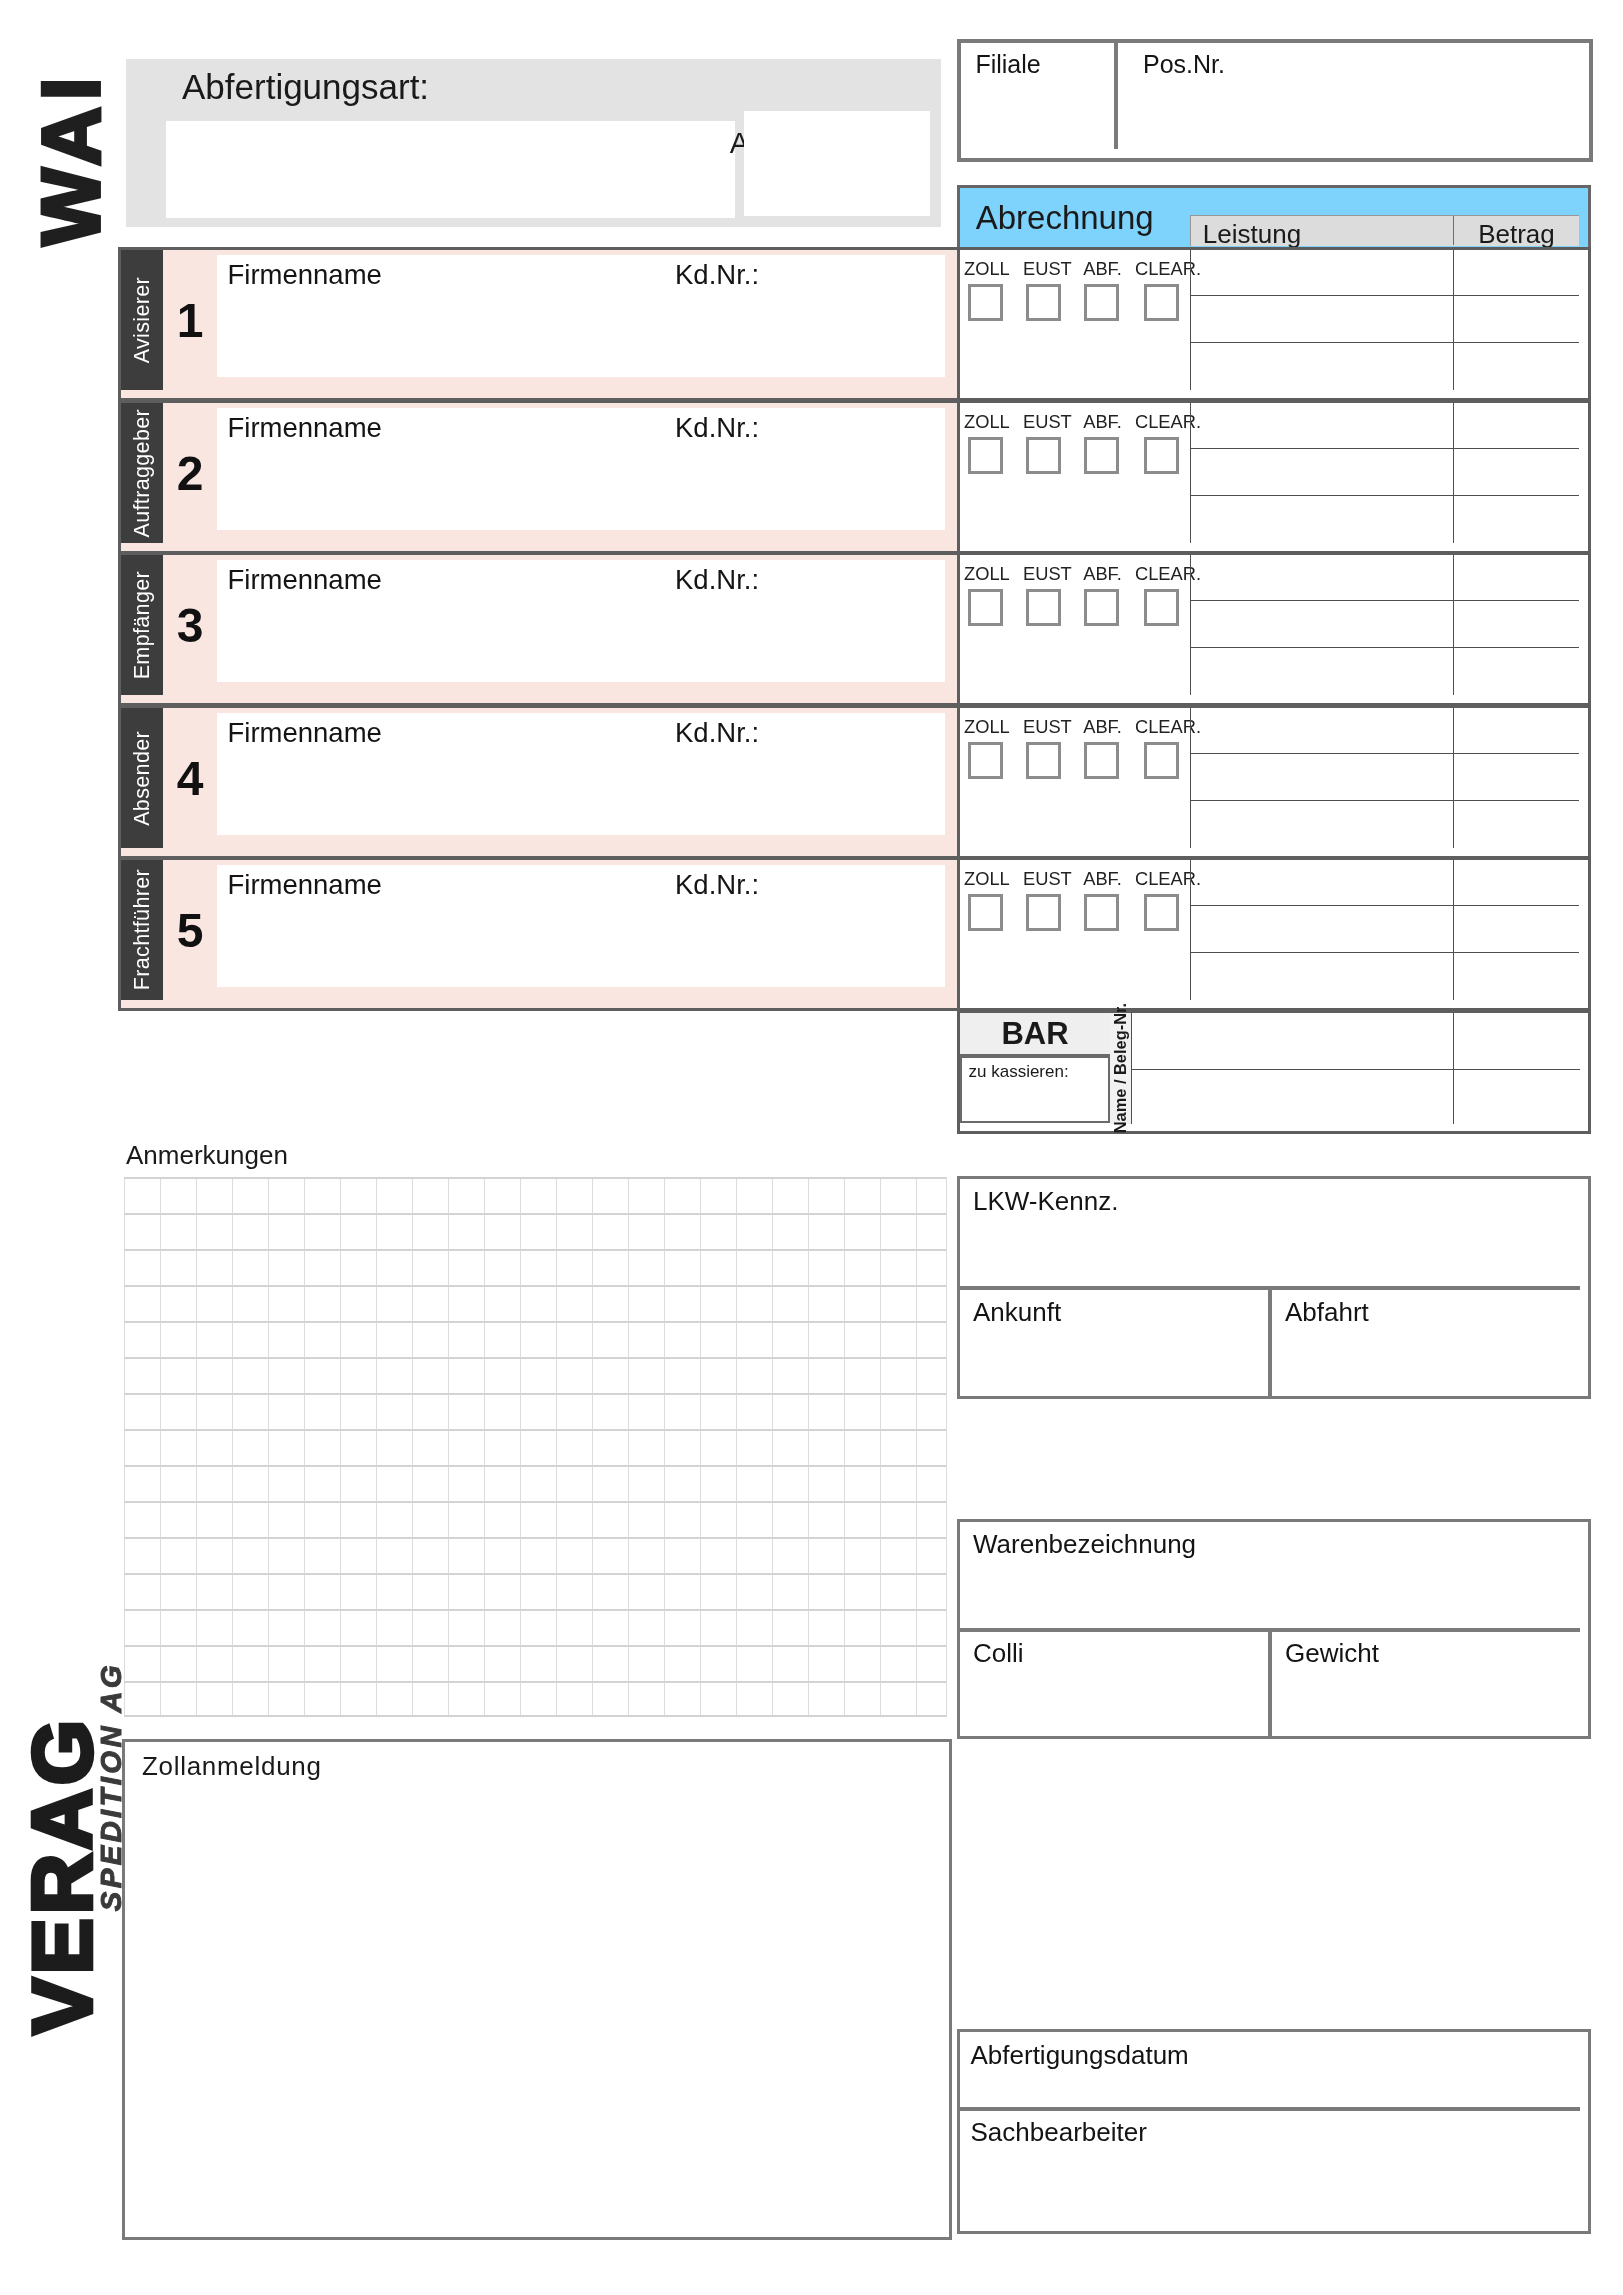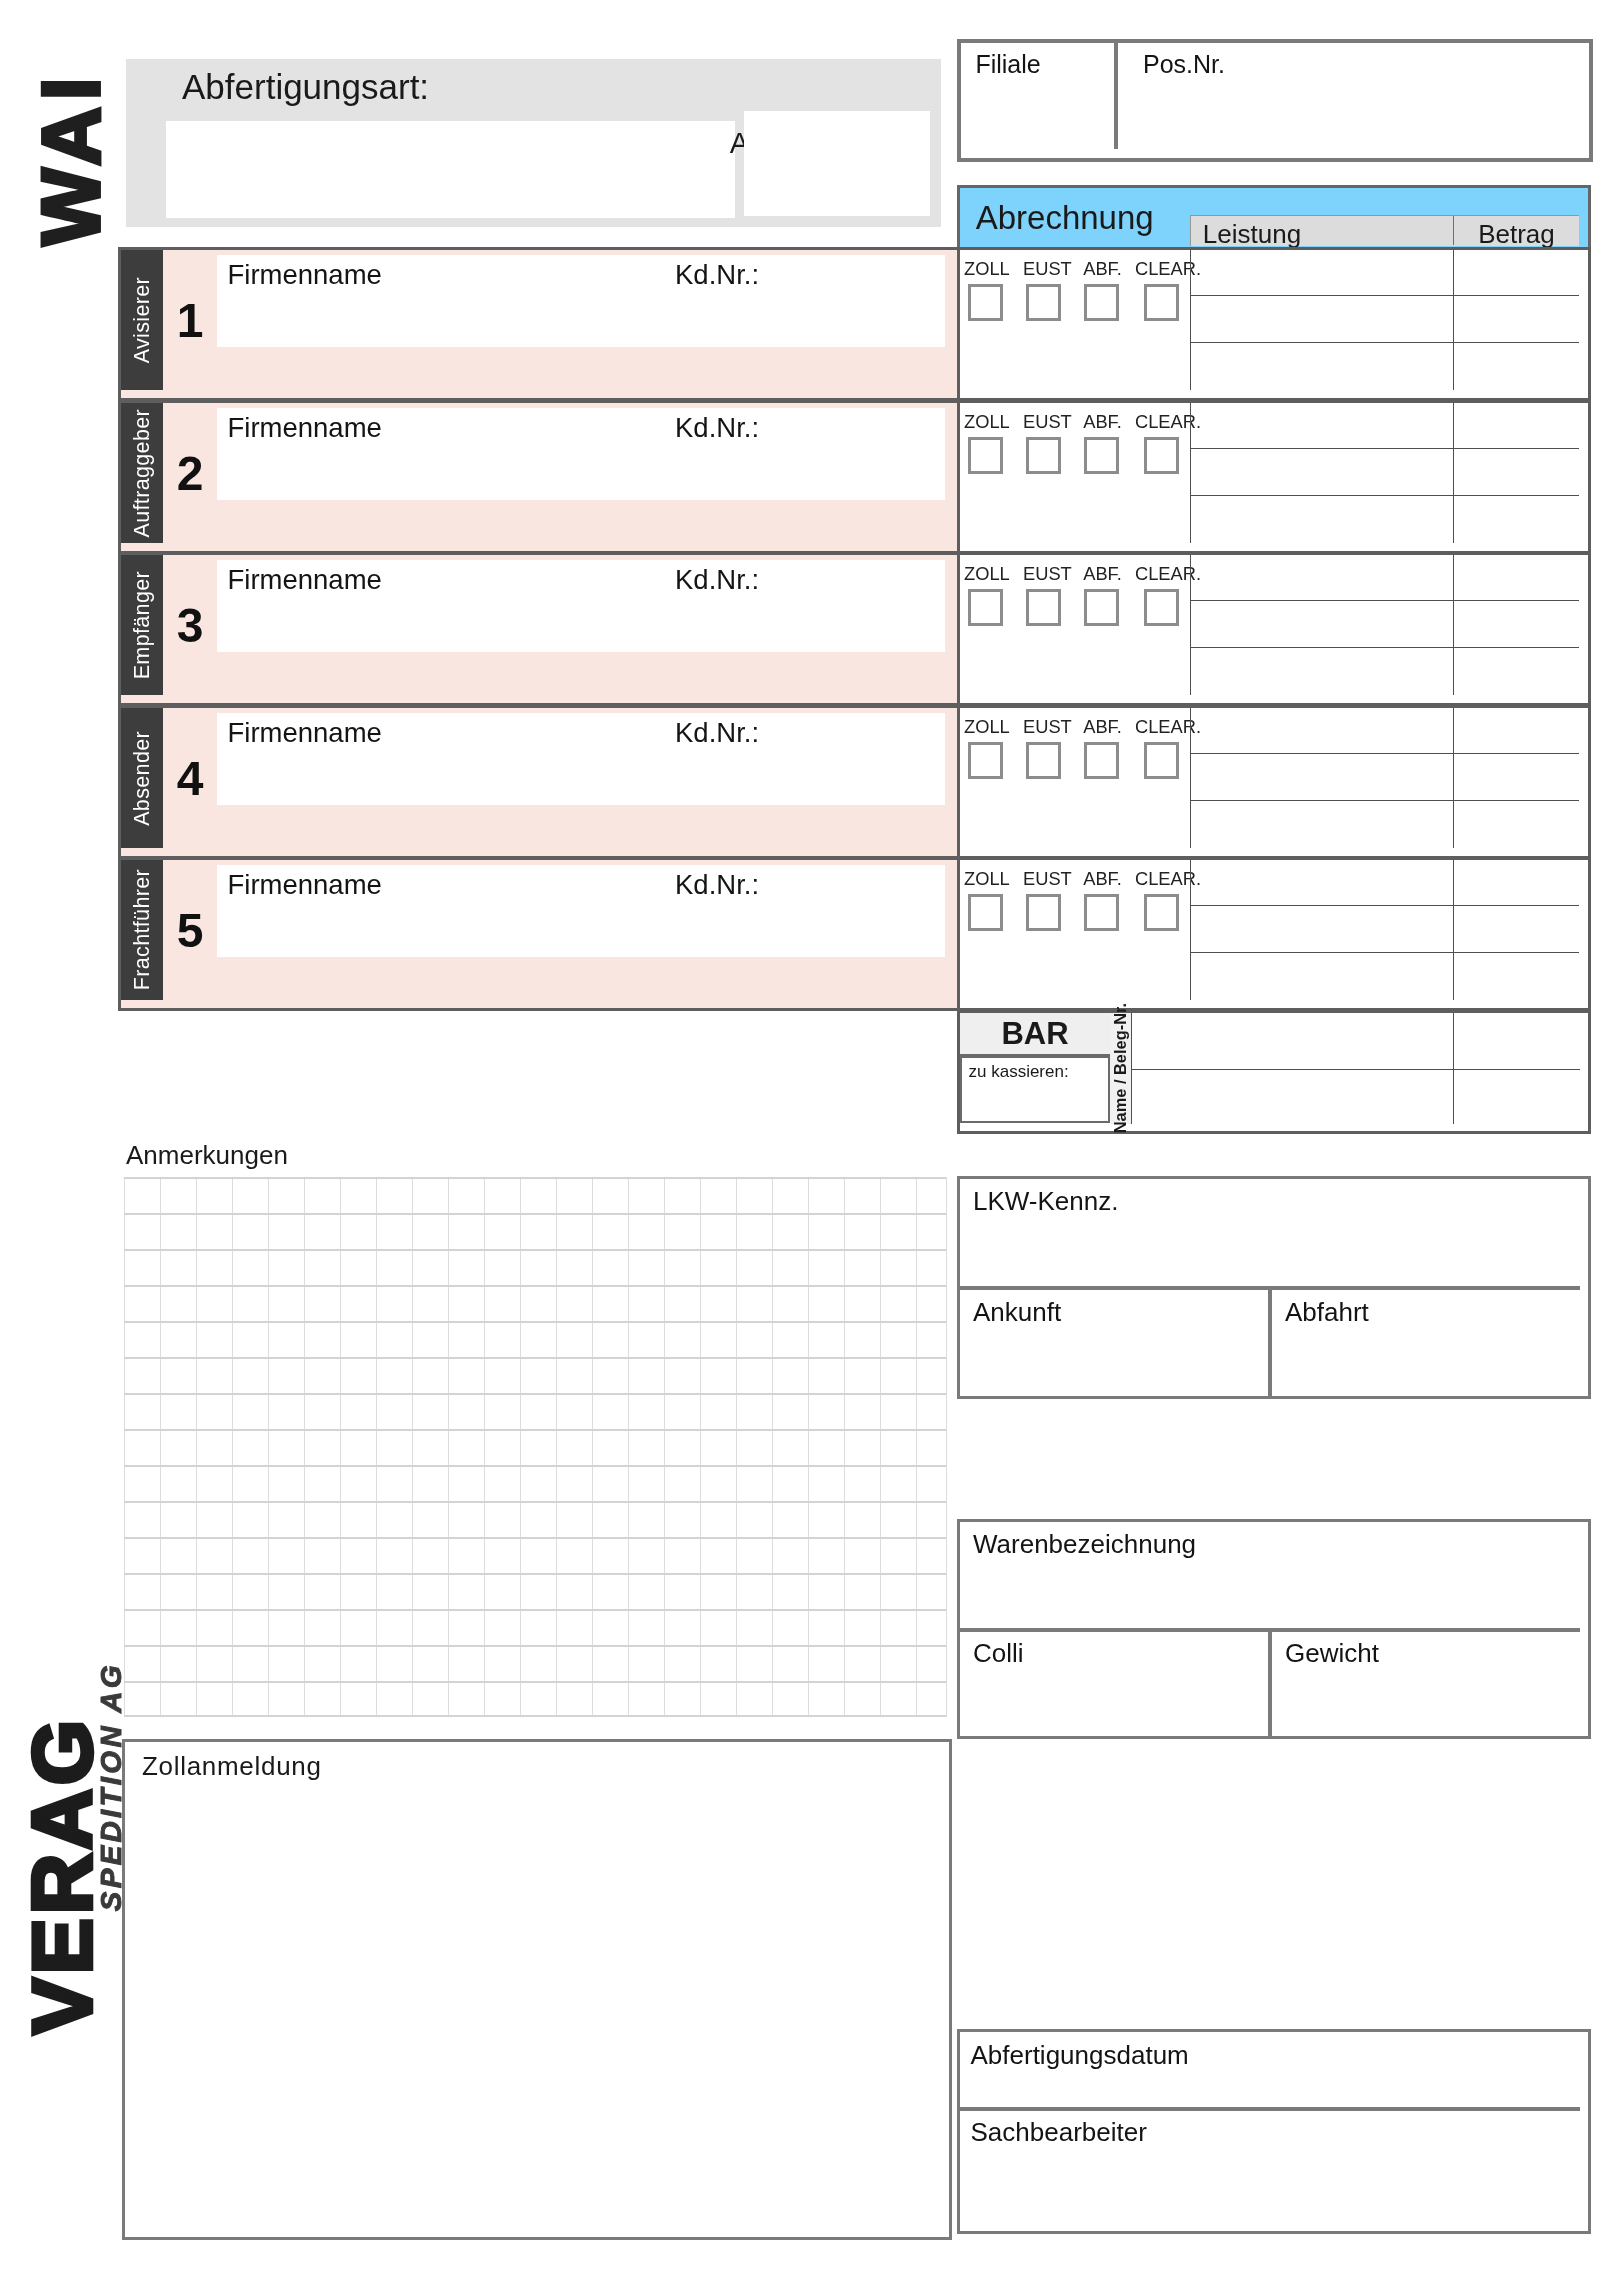--- a/index.html
+++ b/index.html
@@ -37,21 +37,21 @@
   .abr-leistung{left:11.8px;top:2.6px;font-size:26px;}
   .abr-betragdiv{left:262px;top:0;width:1.3px;height:29.4px;background:#6f6f6f;}
   .abr-betrag{left:263px;top:2.6px;width:125px;text-align:center;font-size:26px;}
 
   
   .party-left{left:118px;width:839px;height:148px;border:3.9px solid #5e5e5e;background:#fae6e1;box-sizing:content-box;}
   .role-strip{left:0;top:0;width:42px;height:140px;background:#3d3d3d;}
   .role-strip .vtext{color:#fff;font-size:21.6px;letter-spacing:0.3px;}
   .party-number{left:42px;top:0;width:54px;height:140px;display:flex;align-items:center;justify-content:center;
                 font-size:48px;font-weight:bold;color:#111;}
-  .party-field{left:96px;top:5.2px;width:728px;height:92px;background:#fff;}
+  .party-field{left:96px;top:5.2px;width:728px;height:122px;background:#fff;}
   .field-label{position:absolute;top:3.9px;font-size:27.5px;color:#141414;}
   .fl-name{left:10.5px;}
   .fl-kdnr{left:458px;}
 
   .party-right{left:957px;width:628px;height:148px;border:3.9px solid #5e5e5e;background:#fff;}
   .cb-label{position:absolute;top:7.9px;font-size:18.3px;text-align:center;color:#222;}
   .cb{position:absolute;top:34px;width:29px;height:31px;border:3.9px solid #8c8c8c;background:#fff;}
   .vline{position:absolute;top:0;width:1.3px;height:140px;background:#4f4f4f;}
   .hline{position:absolute;left:230px;width:389px;height:1.3px;background:#4f4f4f;}
   .cells-overlay{position:absolute;top:0;height:140px;}

